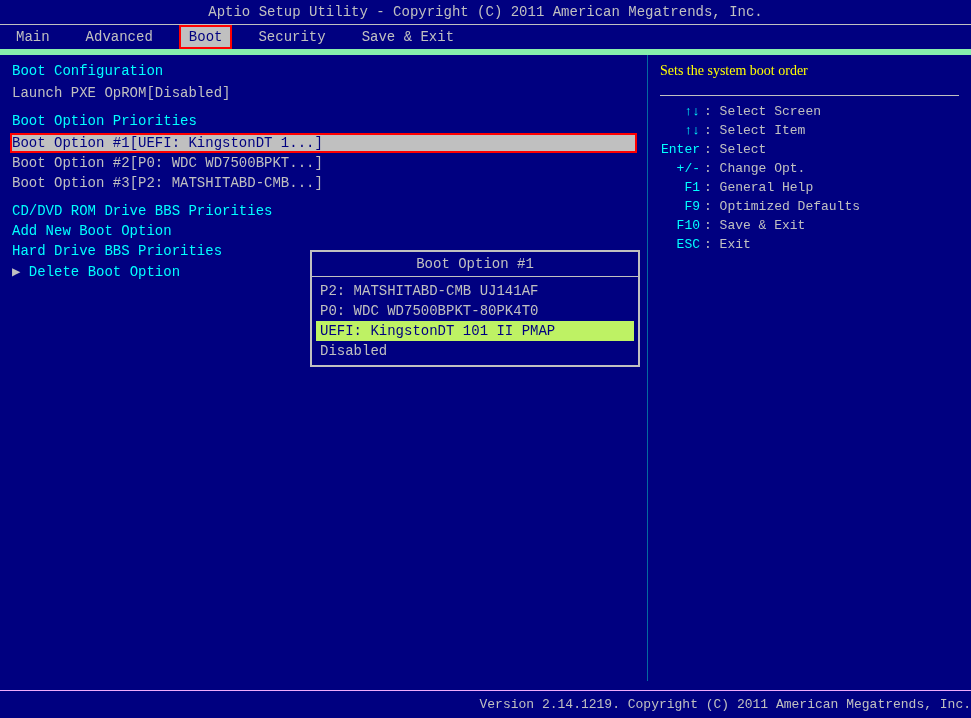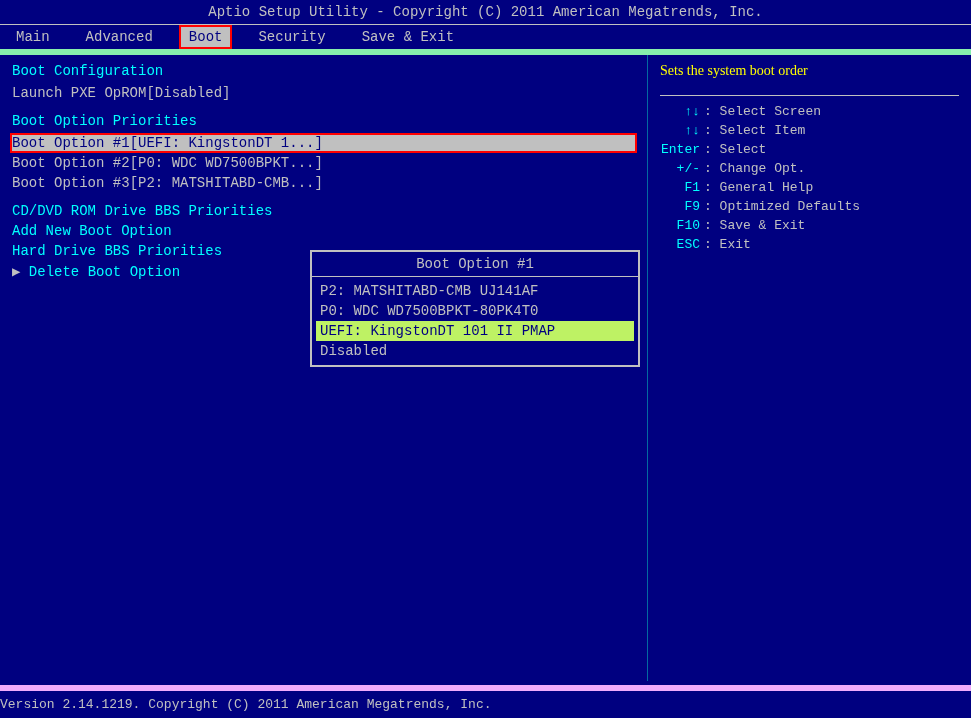--- a/index.html
+++ b/index.html
@@ -176,23 +176,23 @@
 
     #boot-option-popup .popup-item.highlighted {
       background: #bef264;
       color: #000080;
     }
 
     
     #status-bar {
       background: #000080;
       color: #c0c0c0;
-      text-align: left;
+      text-align: right;
       padding: 6px 0;
-      border-top: 6px solid #f0abfc;
+      border-top: 1px solid #f0abfc;
       font-size: 13px;
       position: absolute;
       bottom: 0;
       width: 971px;
     }
 
     .right-divider {
       width: 100%;
       border-top: 1px solid #c0c0c0;
       margin: 8px 0;

